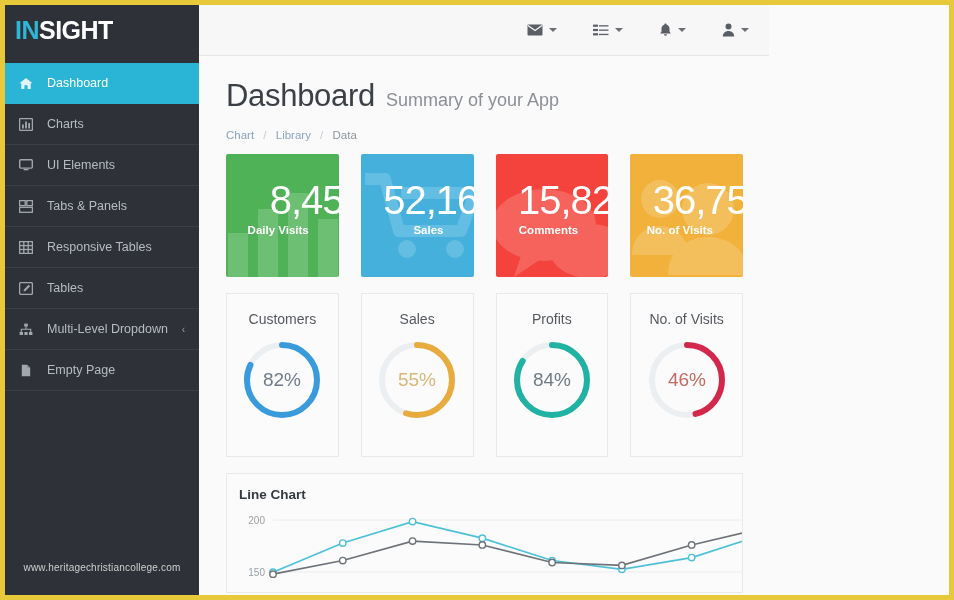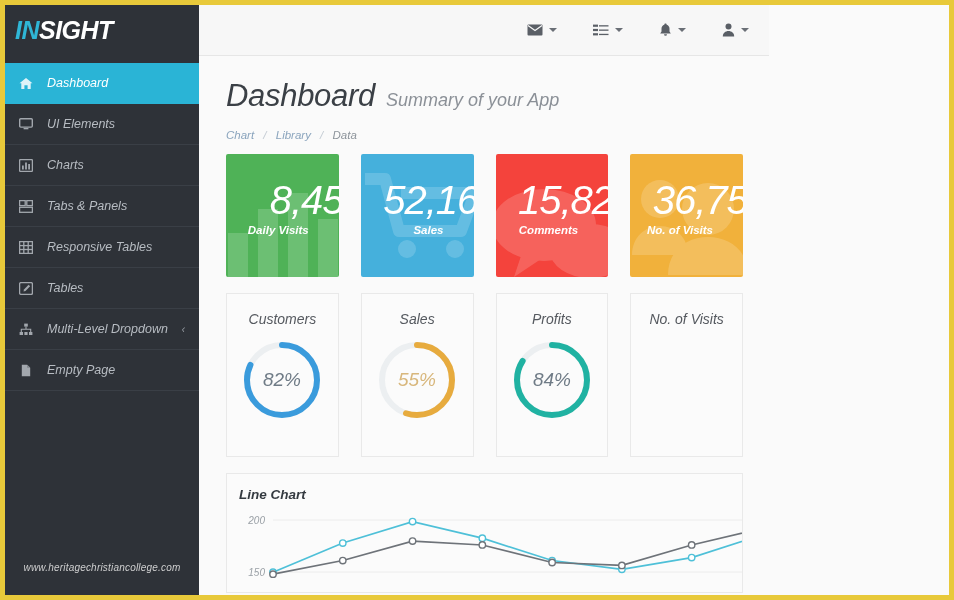--- a/index.html
+++ b/index.html
@@ -9,21 +9,21 @@
     font-family: "Liberation Sans", sans-serif;
     background: #ffffff;
   }
   #frame {
     position: relative;
     width: 954px; height: 600px;
     border: 5px solid #e8c93a;
     background: #fafafa;
     overflow: hidden;
   }
-  #shell { position: relative; width: 764px; height: 590px; overflow: hidden; display: flex; font-style: italic; }
+  #shell { position: relative; width: 764px; height: 590px; overflow: hidden; display: flex; }
 
   
   #sidebar {
     width: 194px; min-width: 194px; height: 590px;
     background: #2e3238;
     position: relative;
     overflow: hidden;
   }
   .brand {
     height: 51px;
@@ -192,38 +192,38 @@
         <span class="nav-ico">
           <svg width="14" height="13" viewBox="0 0 14 13">
                 <path fill="#ffffff" d="M7 1 0.5 6.3h1.8V12h3.1V8.3h3.2V12h3.1V6.3H13.5z"></path>
               </svg>
         </span>
         <span class="nav-label">Dashboard</span>
       </div>
 
       <div class="nav-item">
         <span class="nav-ico">
-          <svg width="14" height="12" viewBox="0 0 14 12">
-                <rect x="0.7" y="0.7" width="12.6" height="8.4" rx="1" fill="none" stroke="#b7bcc2" stroke-width="1.4"></rect>
-                <rect x="4.6" y="10" width="4.8" height="1.3" fill="#b7bcc2"></rect>
-              </svg>
-        </span>
-        <span class="nav-label">UI Elements</span>
-      </div>
-
-      <div class="nav-item">
-        <span class="nav-ico">
           <svg width="14" height="13" viewBox="0 0 14 13">
                 <rect x="0.6" y="0.6" width="12.8" height="11.8" rx="1" fill="none" stroke="#b7bcc2" stroke-width="1.3"></rect>
                 <rect x="3" y="6.5" width="1.8" height="4" fill="#b7bcc2"></rect>
                 <rect x="6.1" y="3.5" width="1.8" height="7" fill="#b7bcc2"></rect>
                 <rect x="9.2" y="5" width="1.8" height="5.5" fill="#b7bcc2"></rect>
               </svg>
         </span>
         <span class="nav-label">Charts</span>
+      </div>
+
+      <div class="nav-item">
+        <span class="nav-ico">
+          <svg width="14" height="12" viewBox="0 0 14 12">
+                <rect x="0.7" y="0.7" width="12.6" height="8.4" rx="1" fill="none" stroke="#b7bcc2" stroke-width="1.4"></rect>
+                <rect x="4.6" y="10" width="4.8" height="1.3" fill="#b7bcc2"></rect>
+              </svg>
+        </span>
+        <span class="nav-label">UI Elements</span>
       </div>
 
       <div class="nav-item">
         <span class="nav-ico">
           <svg width="14" height="13" viewBox="0 0 14 13">
                 <rect x="0.6" y="0.6" width="5.6" height="5" fill="none" stroke="#b7bcc2" stroke-width="1.3"></rect>
                 <rect x="7.8" y="0.6" width="5.6" height="5" fill="none" stroke="#b7bcc2" stroke-width="1.3"></rect>
                 <rect x="0.6" y="7.3" width="12.8" height="5" fill="none" stroke="#b7bcc2" stroke-width="1.3"></rect>
               </svg>
         </span>
@@ -439,20 +439,27 @@
             <svg width="84" height="84" viewBox="0 0 84 84">
               <circle cx="42" cy="42" r="35" fill="none" stroke="#eceff1" stroke-width="6"></circle>
               <circle id="g2" cx="42" cy="42" r="35" fill="none" stroke="#20b2a2" stroke-width="6" stroke-linecap="round" transform="rotate(-90 42 42)" stroke-dasharray="184.72564803107983 219.9114857512855"></circle>
               <text id="t2" x="42" y="48" text-anchor="middle" font-family="Liberation Sans, sans-serif" font-size="19" fill="#6f7b86">84%</text>
             </svg>
           </div>
         </div>
 
         <div class="gauge-card">
           <div class="gauge-title">No. of Visits</div>
+          <div class="gauge-wrap">
+            <svg width="84" height="84" viewBox="0 0 84 84">
+              <circle cx="42" cy="42" r="35" fill="none" stroke="#eceff1" stroke-width="6"></circle>
+              <circle id="g3" cx="42" cy="42" r="35" fill="none" stroke="#d3284b" stroke-width="6" stroke-linecap="round" transform="rotate(-90 42 42)" stroke-dasharray="101.15928344559134 219.9114857512855"></circle>
+              <text id="t3" x="42" y="48" text-anchor="middle" font-family="Liberation Sans, sans-serif" font-size="19" fill="#c36b63">46%</text>
+            </svg>
+          </div>
         </div>
 
       </div>
 
       <div class="chart-panel">
         <div class="chart-title">Line Chart</div>
         <div class="chart-area">
           <svg class="chart-svg" id="lineChart" width="690" height="80" viewBox="0 0 690 80">
                 <line x1="46" x2="674" y1="18" y2="18" stroke="#ececec" stroke-width="1"></line>
                 <text x="38" y="22" text-anchor="end" font-family="Liberation Sans, sans-serif" font-size="10" fill="#9aa0a6">200</text>

